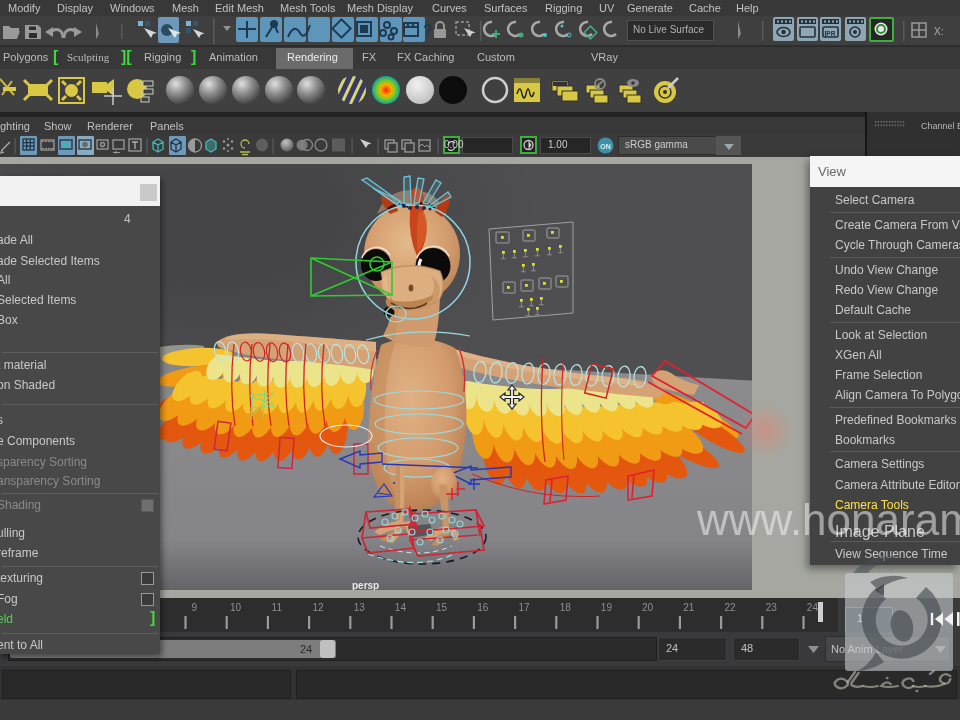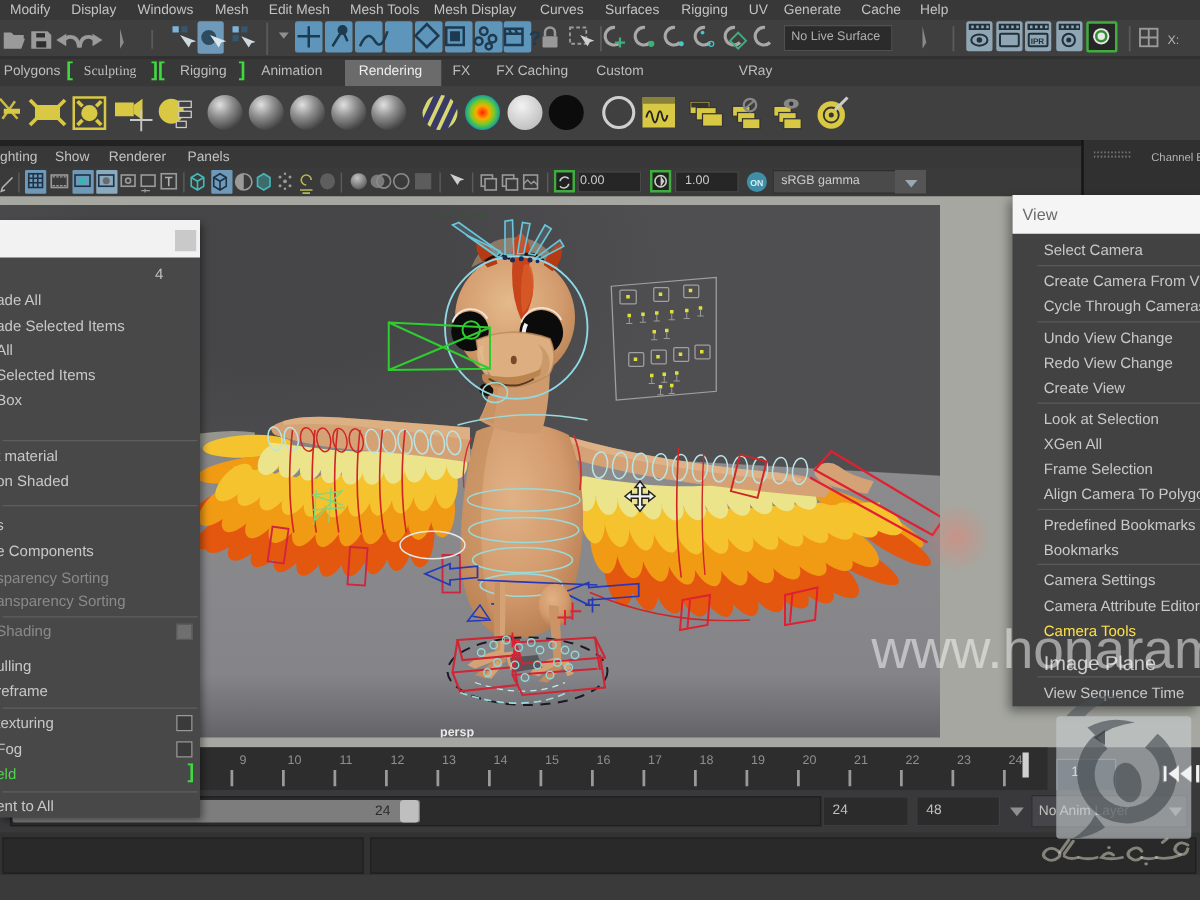--- a/index.html
+++ b/index.html
@@ -355,21 +355,21 @@
         <path d="M419 13 l3 -3 3 3 2 -2 3 3" stroke-width="1"></path>
       </g>
 <rect x="437.5" y="4" width="1.2" height="16" fill="#5a5a5a" stroke="none"></rect>
 </g>
 </svg>
 <svg class="abs" style="left:443px;top:136px" width="18" height="19">
     <rect x="1" y="1" width="15" height="16" fill="#222" stroke="#3fae3f" stroke-width="2"></rect>
     <path d="M5 9 a4 4 0 0 1 7 -2 m0 4 a4 4 0 0 1 -7 2" stroke="#ccc" fill="none" stroke-width="1.3"></path>
   </svg>
 <div class="abs" style="left:462px;top:137px;width:51px;height:17px;background:#262626;border:1px solid #4a4a4a;box-sizing:border-box;"></div>
-<div class="txt" style="left:444px;top:139px;font-size:10px;color:#cccccc;margin-left:20px;">0.00</div>
+<div class="txt" style="left:444px;top:139px;font-size:10px;color:#cccccc;">0.00</div>
 <svg class="abs" style="left:520px;top:136px" width="18" height="19">
     <rect x="1" y="1" width="15" height="16" fill="#222" stroke="#3fae3f" stroke-width="2"></rect>
     <circle cx="8.5" cy="9" r="4.5" fill="none" stroke="#ccc" stroke-width="1.3"></circle>
     <path d="M8.5 4.5 l3 4.5 -3 4.5 z" fill="#ccc"></path>
   </svg>
 <div class="abs" style="left:540px;top:137px;width:51px;height:17px;background:#262626;border:1px solid #4a4a4a;box-sizing:border-box;"></div>
 <div class="txt" style="left:548px;top:139px;font-size:10px;color:#cccccc;">1.00</div>
 <svg class="abs" style="left:597px;top:137px" width="17" height="17">
     <circle cx="8.5" cy="8.5" r="8" fill="#3f8fa8"></circle>
     <text x="3.2" y="11.5" font-size="7" fill="#d8f0f0" font-family="Liberation Sans" font-weight="bold">ON</text>
@@ -845,21 +845,21 @@
 <div class="abs" style="left:810px;top:156px;width:150px;height:409px;background:#424242;box-shadow:-3px 4px 8px rgba(0,0,0,0.4);">
 <div class="abs" style="left:0;top:0;width:150px;height:31px;background:#f5f5f5;"></div>
 <div class="txt" style="left:8px;top:8px;font-size:13px;color:#6a6a6a;">View</div>
 <div class="txt" style="left:25px;top:37px;font-size:12px;color:#c8c8c8;">Select Camera</div>
 <div class="abs" style="left:20px;top:56px;width:130px;height:1px;background:#5a5a5a;"></div>
 <div class="txt" style="left:25px;top:62px;font-size:12px;color:#c8c8c8;">Create Camera From Vie</div>
 <div class="txt" style="left:25px;top:82px;font-size:12px;color:#c8c8c8;">Cycle Through Cameras</div>
 <div class="abs" style="left:20px;top:101px;width:130px;height:1px;background:#5a5a5a;"></div>
 <div class="txt" style="left:25px;top:107px;font-size:12px;color:#c8c8c8;">Undo View Change</div>
 <div class="txt" style="left:25px;top:127px;font-size:12px;color:#c8c8c8;">Redo View Change</div>
-<div class="txt" style="left:25px;top:147px;font-size:12px;color:#c8c8c8;">Create View</div>
+<div class="txt" style="left:25px;top:147px;font-size:12px;color:#c8c8c8;">Default Cache</div>
 <div class="abs" style="left:20px;top:166px;width:130px;height:1px;background:#5a5a5a;"></div>
 <div class="txt" style="left:25px;top:172px;font-size:12px;color:#c8c8c8;">Look at Selection</div>
 <div class="txt" style="left:25px;top:192px;font-size:12px;color:#c8c8c8;">XGen All</div>
 <div class="txt" style="left:25px;top:212px;font-size:12px;color:#c8c8c8;">Frame Selection</div>
 <div class="txt" style="left:25px;top:232px;font-size:12px;color:#c8c8c8;">Align Camera To Polygo</div>
 <div class="abs" style="left:20px;top:251px;width:130px;height:1px;background:#5a5a5a;"></div>
 <div class="txt" style="left:25px;top:257px;font-size:12px;color:#c8c8c8;">Predefined Bookmarks</div>
 <div class="txt" style="left:25px;top:277px;font-size:12px;color:#c8c8c8;">Bookmarks</div>
 <div class="abs" style="left:20px;top:295px;width:130px;height:1px;background:#5a5a5a;"></div>
 <div class="txt" style="left:25px;top:301px;font-size:12px;color:#c8c8c8;">Camera Settings</div>

